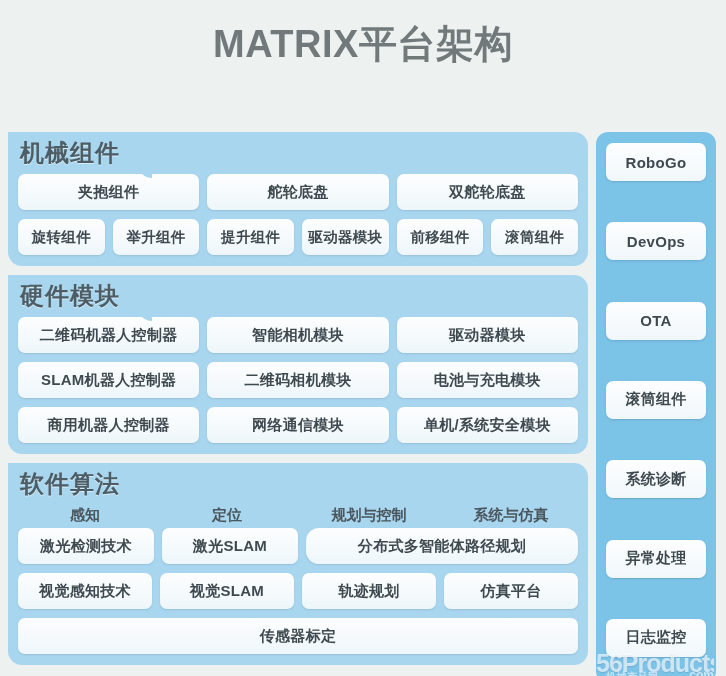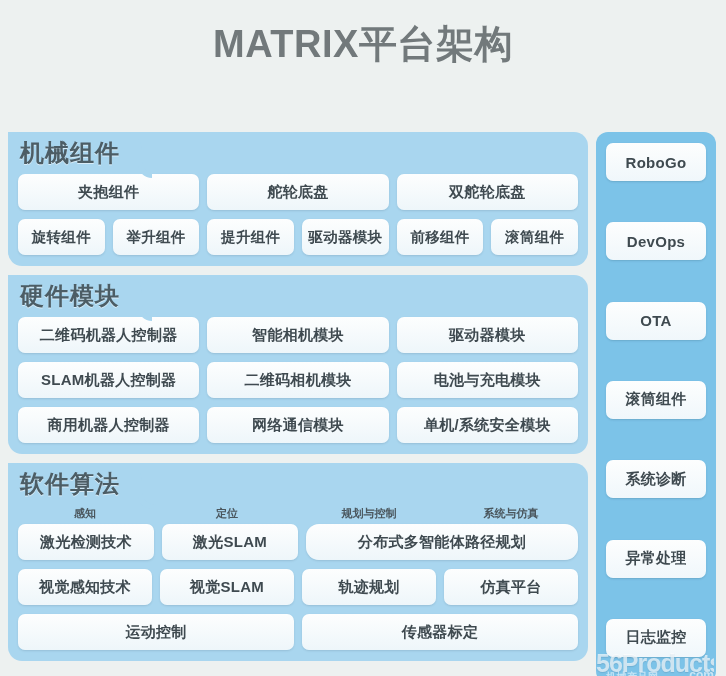--- a/index.html
+++ b/index.html
@@ -129,21 +129,21 @@
 
   
   .sublabels {
     display: flex;
     gap: 8px;
     padding: 1px 0 3px 0;
   }
   .sublabel {
     flex: 1 1 0;
     text-align: center;
-    font-size: 11px;
+    font-size: 15px;
     font-weight: bold;
     color: #4a565d;
     white-space: nowrap;
   }
 
   
   .sidebar {
     width: 120px;
     margin-right: 6px;
     background: #7cc3e8;
@@ -287,21 +287,20 @@
         <div class="card">激光SLAM</div>
         <div class="card span2">分布式多智能体路径规划</div>
       </div>
       <div class="row">
         <div class="card">视觉感知技术</div>
         <div class="card">视觉SLAM</div>
         <div class="card">轨迹规划</div>
         <div class="card">仿真平台</div>
       </div>
       <div class="row">
-        <div class="card">运动控制</div>
         <div class="card">传感器标定</div>
       </div>
     </div>
 
   </div>
 
   <div class="sidebar">
     <div class="side-list">
       <div class="side-card">RoboGo</div>
       <div class="side-card">DevOps</div>

